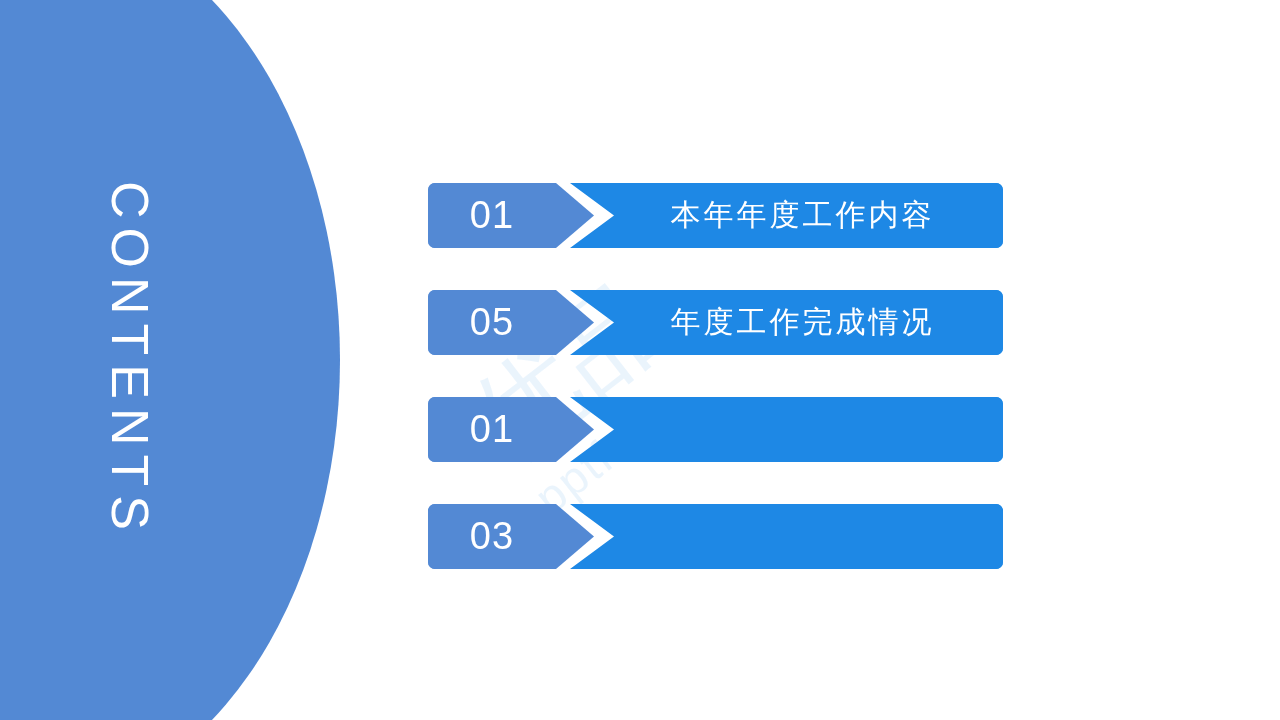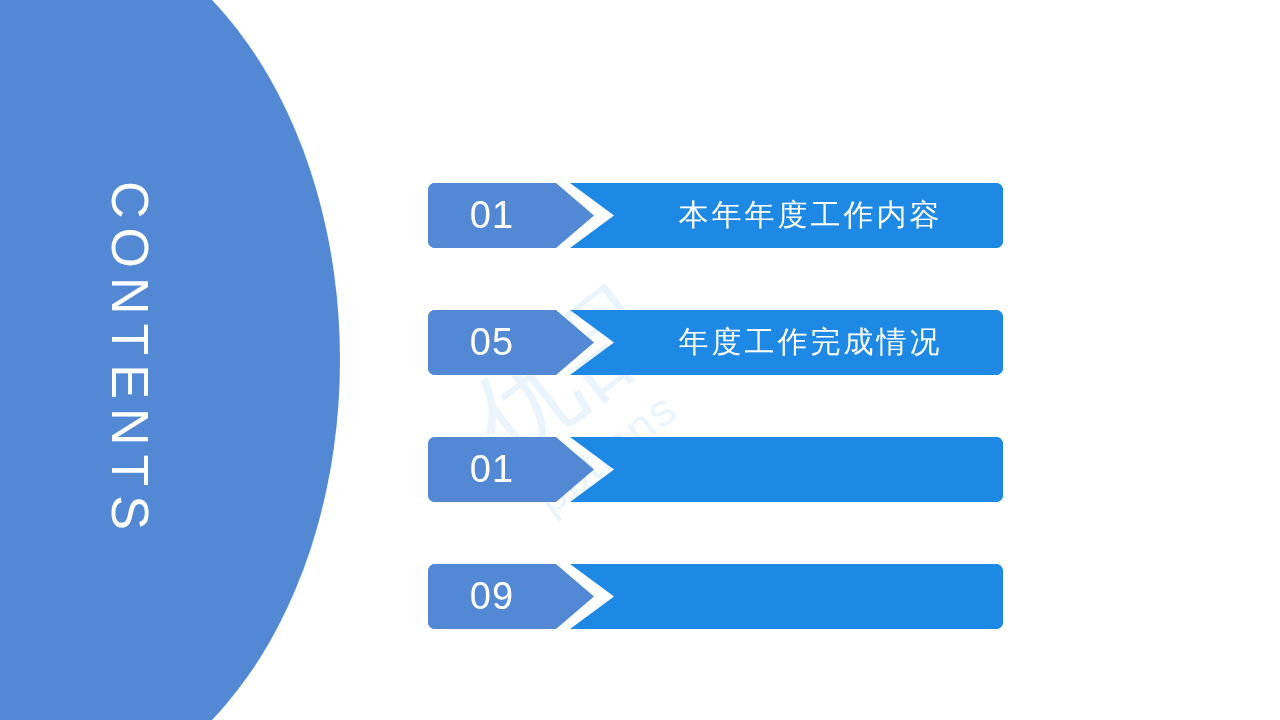--- a/index.html
+++ b/index.html
@@ -84,21 +84,21 @@
   
   .agenda {
     position: absolute;
     left: 428px;
     top: 183px;
     width: 575px;
   }
   .agenda-row {
     position: relative;
     height: 65px;
-    margin-bottom: 62px;
+    margin-bottom: 42px;
     filter: drop-shadow(0 0 0 rgba(0,0,0,0));
   }
   .agenda-row:last-child { margin-bottom: 0; }
 
   
   .num-plate {
     position: absolute;
     left: 0;
     top: 0;
     width: 166px;
@@ -152,21 +152,21 @@
     position: absolute;
     left: 505px;
     top: 0;
     width: 70px;
     height: 65px;
     background: #1e88e5;
     border-radius: 0 7px 7px 0;
   }
   .title-text {
     position: absolute;
-    left: 190px;
+    left: 182px;
     top: 0;
     width: 385px;
     height: 65px;
     display: flex;
     align-items: center;
     justify-content: center;
     color: #ffffff;
     font-size: 30px;
     font-weight: 400;
     letter-spacing: 3px;
@@ -213,19 +213,19 @@
       <div class="num-plate-round"></div>
       <div class="num-plate"></div>
       <div class="num-text">01</div>
       <div class="title-bar-round"></div>
       <div class="title-bar"></div>
     </div>
 
     <div class="agenda-row">
       <div class="num-plate-round"></div>
       <div class="num-plate"></div>
-      <div class="num-text">09</div>
+      <div class="num-text">03</div>
       <div class="title-bar-round"></div>
       <div class="title-bar"></div>
     </div>
 
   </div>
 </div>
 
 </body></html>

